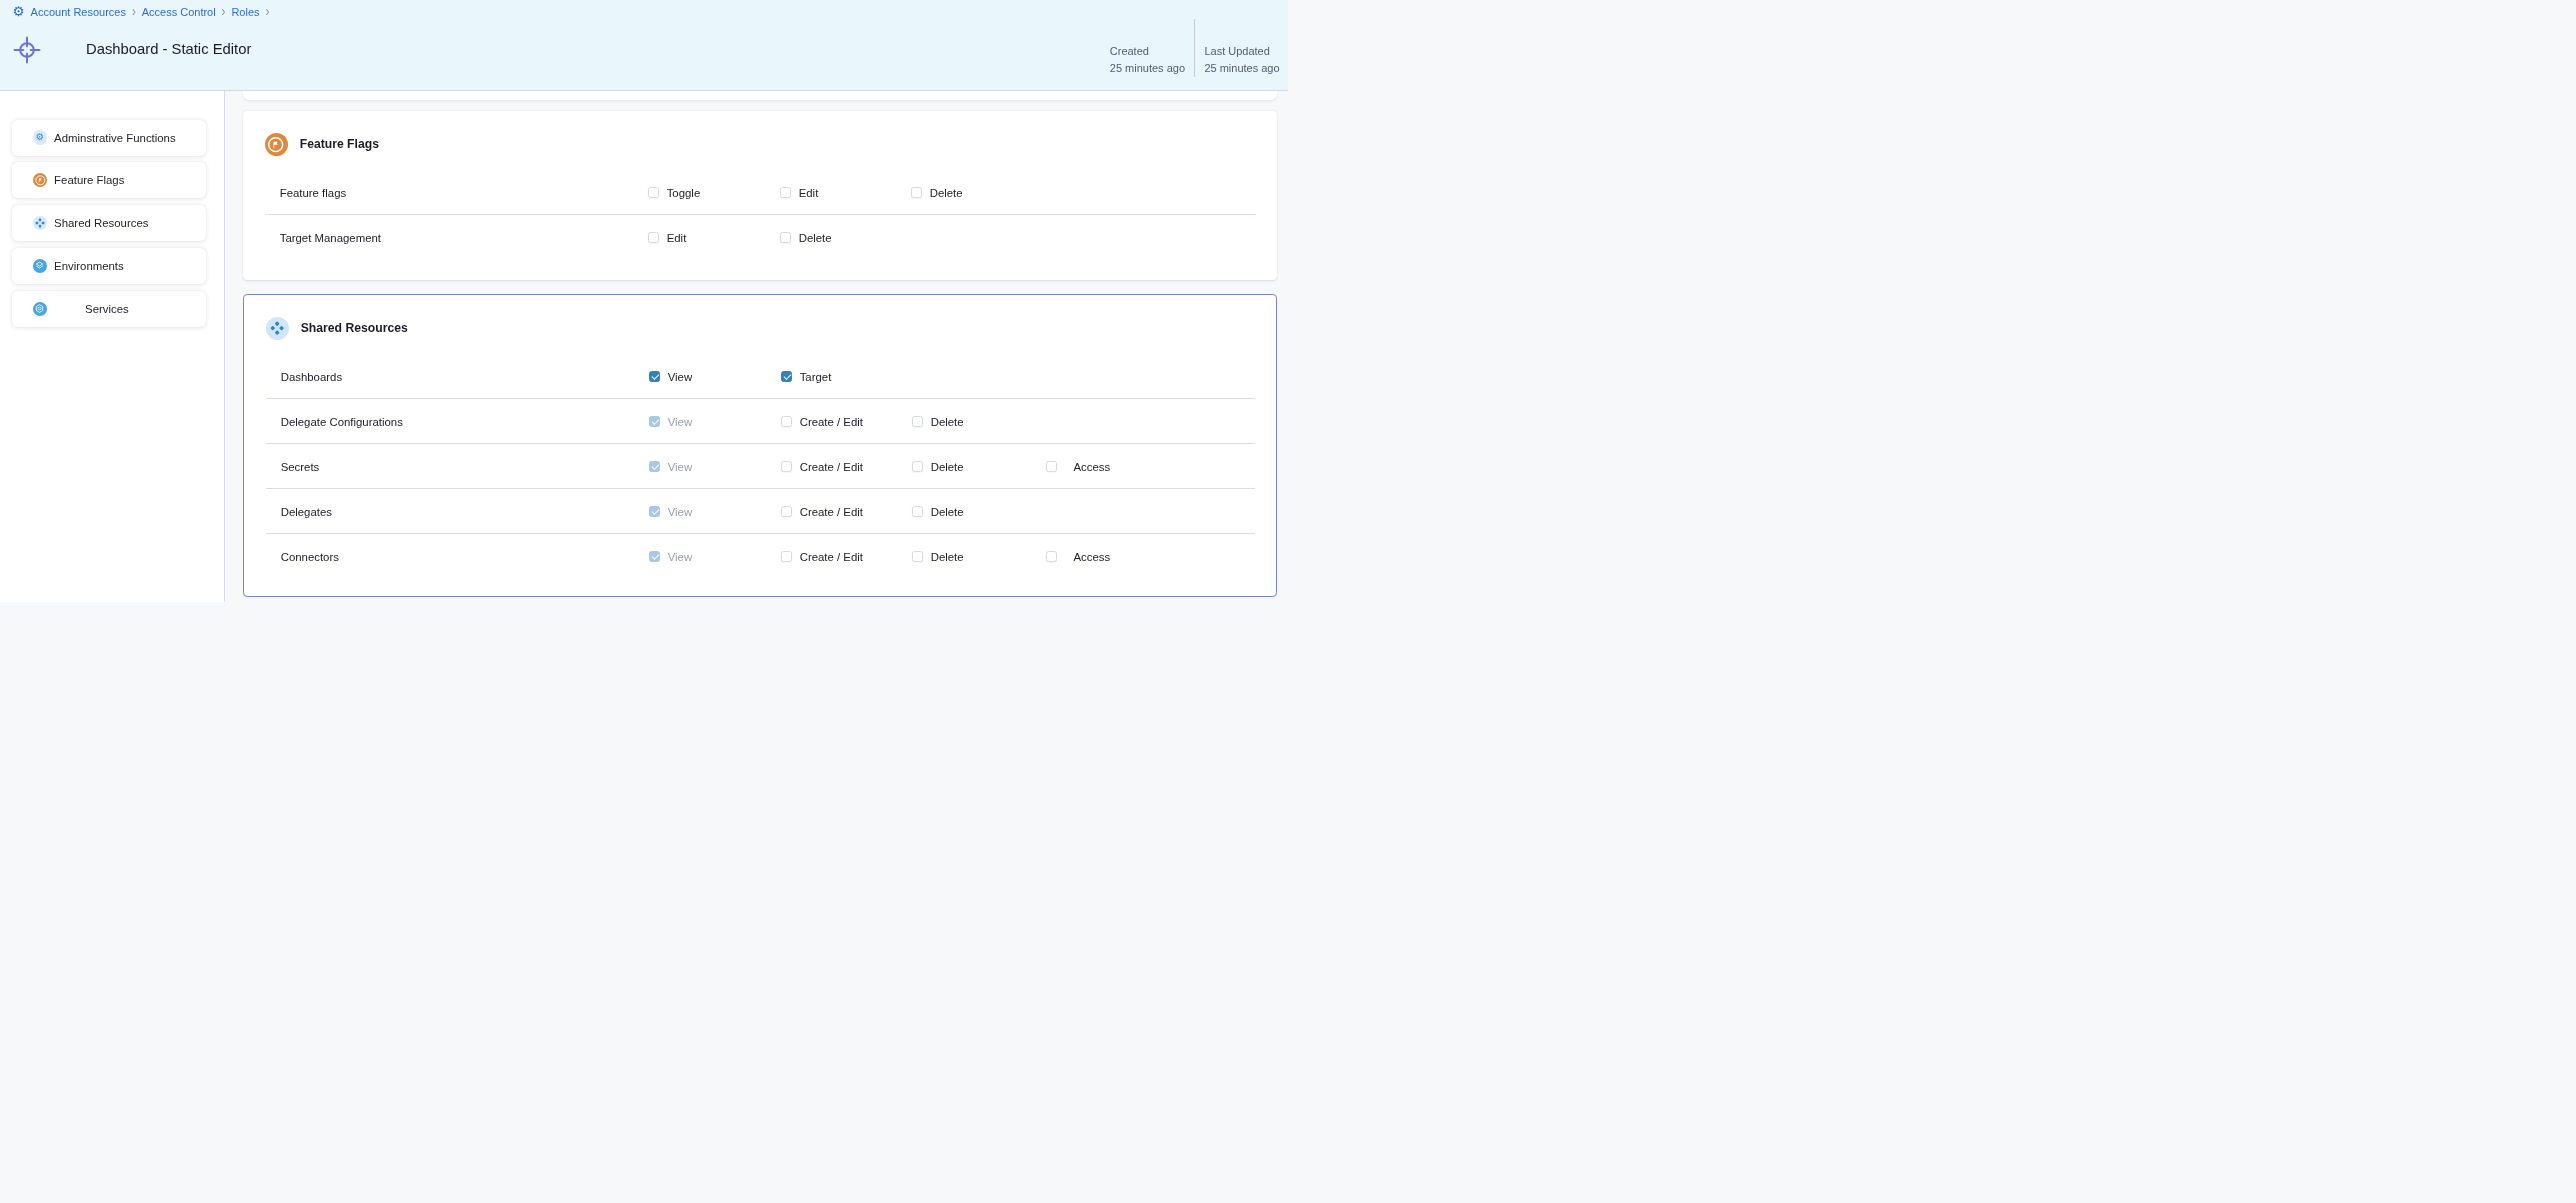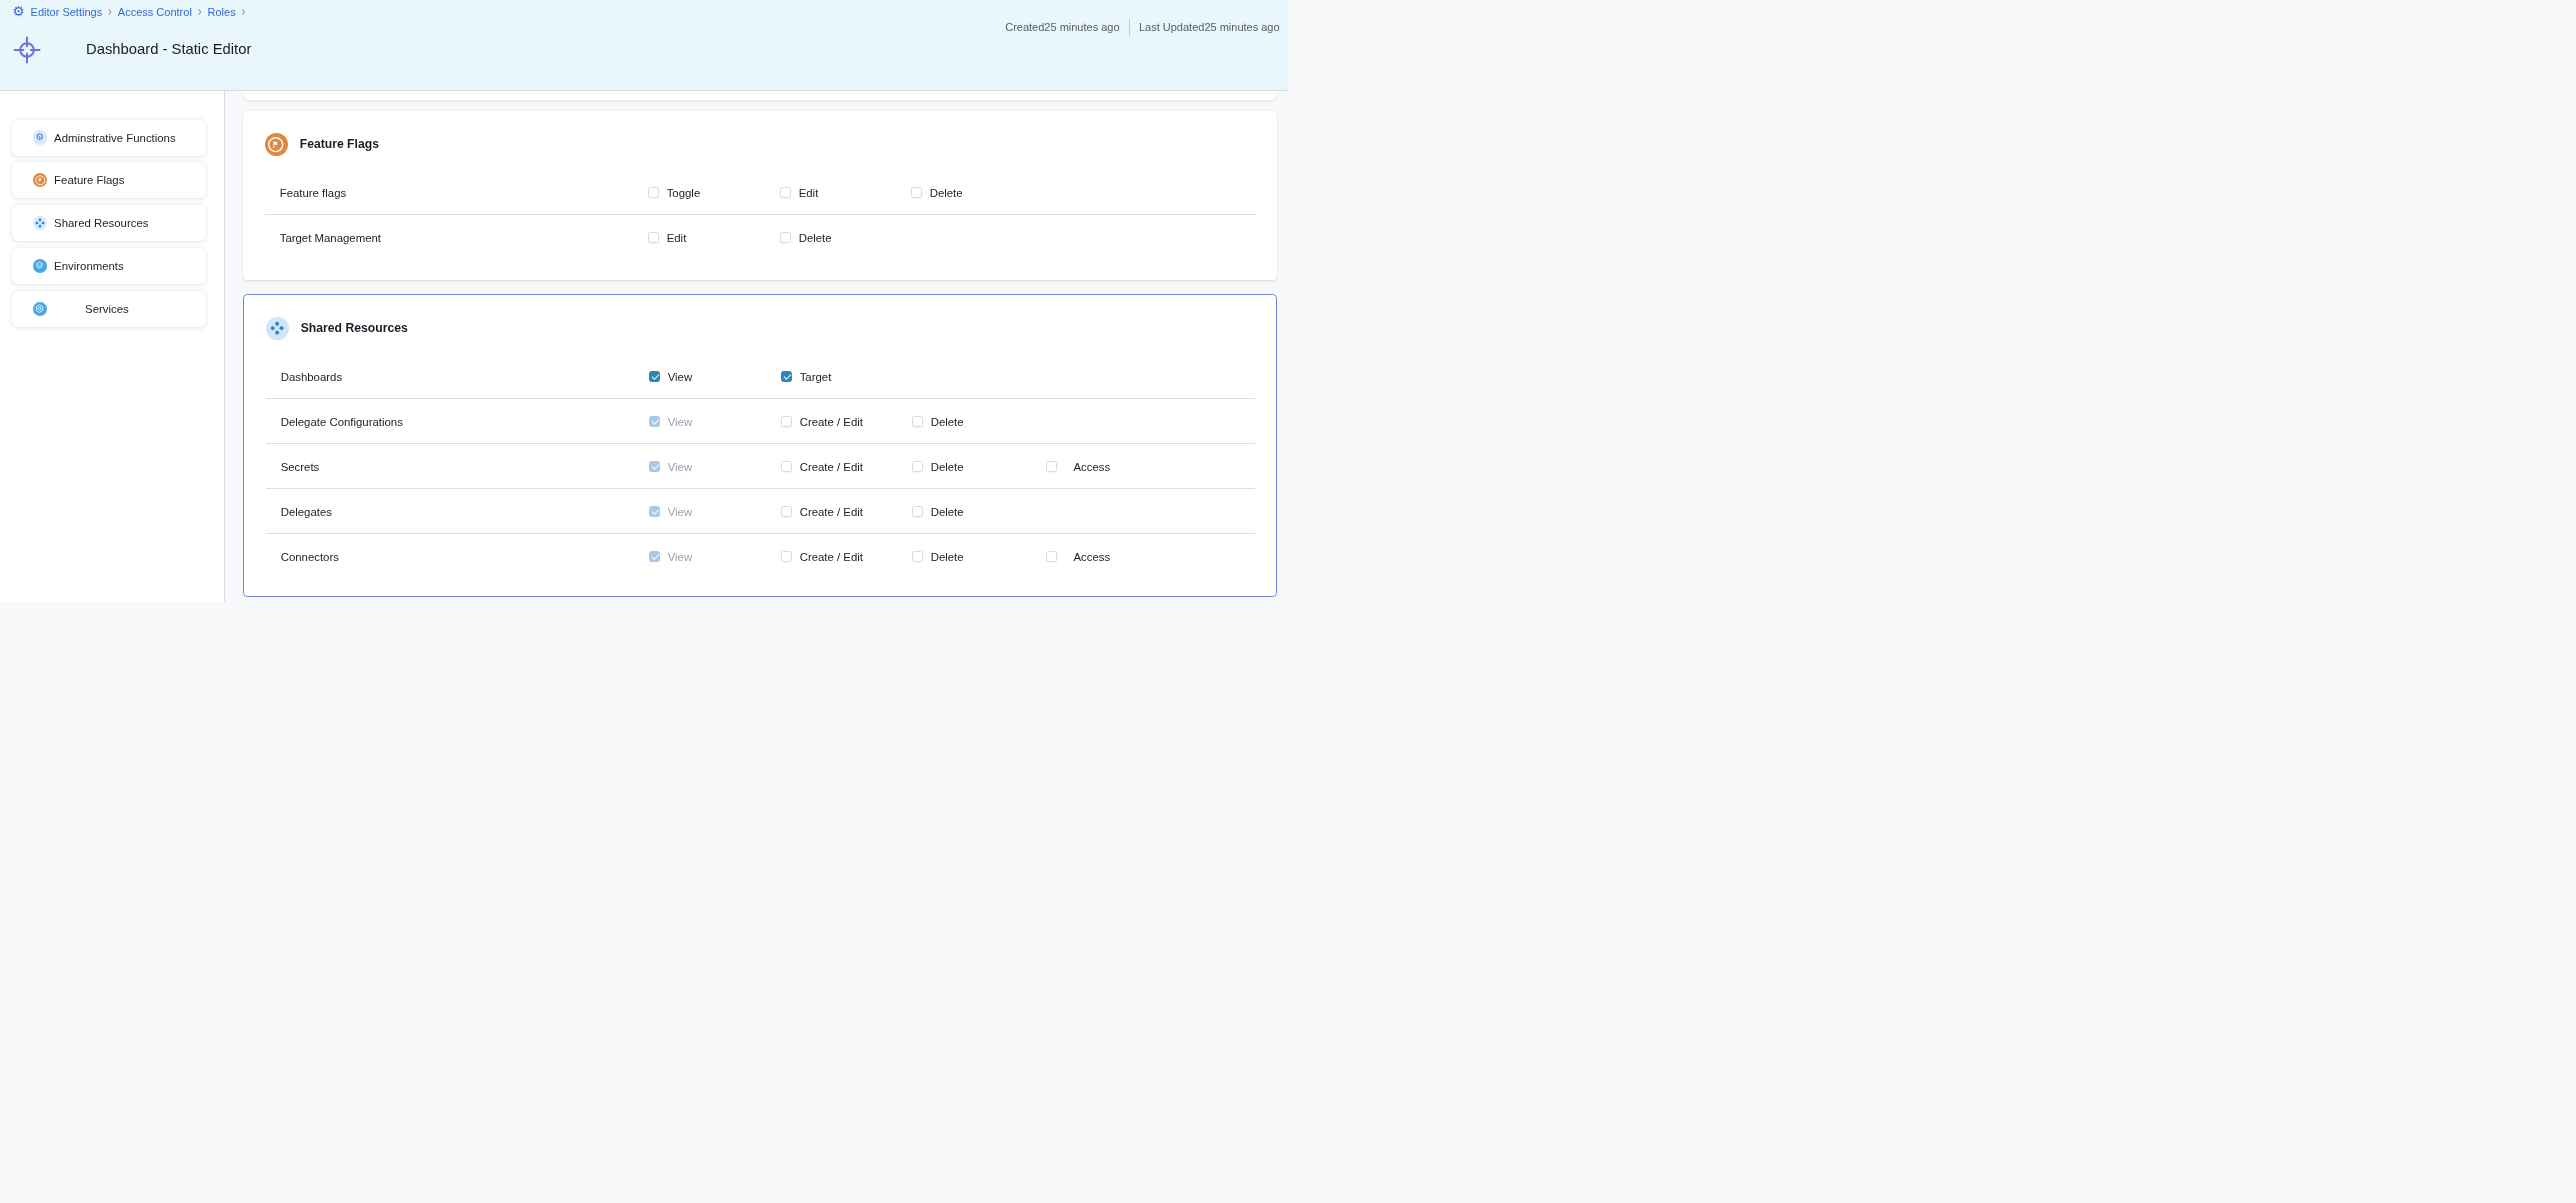--- a/index.html
+++ b/index.html
@@ -14,21 +14,21 @@
     position:absolute;top:0;left:0;width:1288px;height:90px;
     background:#e9f6fc;border-bottom:0.8px solid #d4d8e0;z-index:5;
   }
   .breadcrumb{position:absolute;left:12.6px;top:5.9px;display:flex;align-items:center;gap:5.9px;font-size:11px;}
   .crumb-link{color:#2f6bd6;text-decoration:none;cursor:pointer;}
   .crumb-sep{color:#8b90a0;font-size:11.8px;line-height:11px;transform:scaleY(1.25);}
   .crumb-gear{color:#2f6bd6;font-size:13.5px;line-height:11.8px;}
   .role-icon{position:absolute;left:11.8px;top:35px;width:30px;height:30px;}
   .page-title{position:absolute;left:58px;top:41px;font-size:14.8px;line-height:17.7px;color:#1b1b26;margin-left:28px;}
   .meta{position:absolute;right:8.4px;top:18.5px;display:flex;gap:9.3px;font-size:11px;color:#565b70;}
-  .meta-col{display:flex;flex-direction:row;line-height:17px;}
+  .meta-col{display:flex;flex-direction:column;line-height:17px;margin-top:24px;}
   .meta-divider{width:0.8px;background:#c5c9d6;}
   
   .sidebar{
     position:absolute;left:0;top:90px;width:224px;height:512px;
     background:#ffffff;border-right:0.8px solid #d8dbe3;
   }
   .side-card{
     position:absolute;left:11.8px;width:194px;height:36px;background:#fff;border-radius:5.9px;
     box-shadow:0 0.8px 4.2px rgba(40,41,61,.13),0 0 0.8px rgba(40,41,61,.08);
     display:flex;align-items:center;cursor:pointer;
@@ -73,21 +73,21 @@
   .perm.disabled .perm-label{color:#9b9eae;}
   .perm.disabled{cursor:default;}
   svg{display:block;}
 </style>
 </head>
 <body>
 
 <div class="header">
   <div class="breadcrumb">
     <span class="crumb-gear">⚙</span>
-    <a class="crumb-link">Editor Settings</a>
+    <a class="crumb-link">Account Resources</a>
     <span class="crumb-sep">›</span>
     <a class="crumb-link">Access Control</a>
     <span class="crumb-sep">›</span>
     <a class="crumb-link">Roles</a>
     <span class="crumb-sep">›</span>
   </div>
 
   <div class="role-icon">
     <svg width="30" height="30" viewBox="0 0 36 36" fill="none" stroke="#6a74dc" stroke-width="2.4" stroke-linecap="round">
       <circle cx="18" cy="18" r="8.2"></circle>

